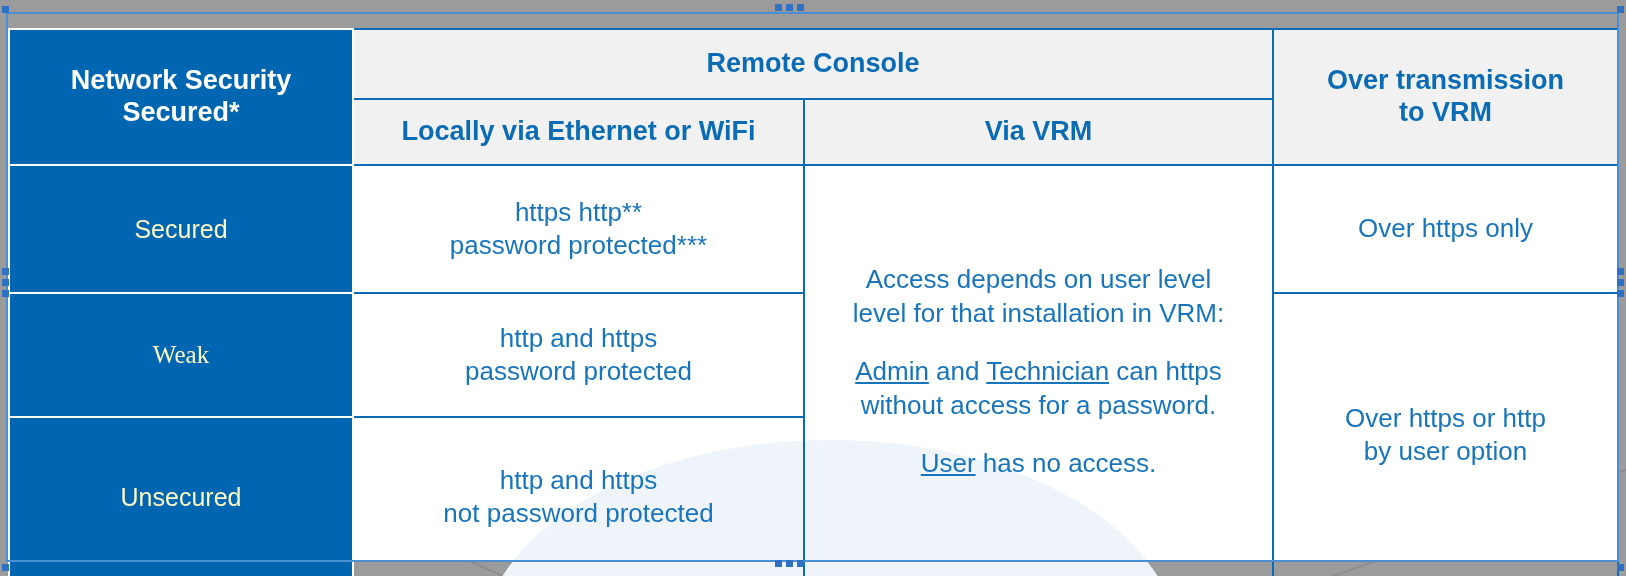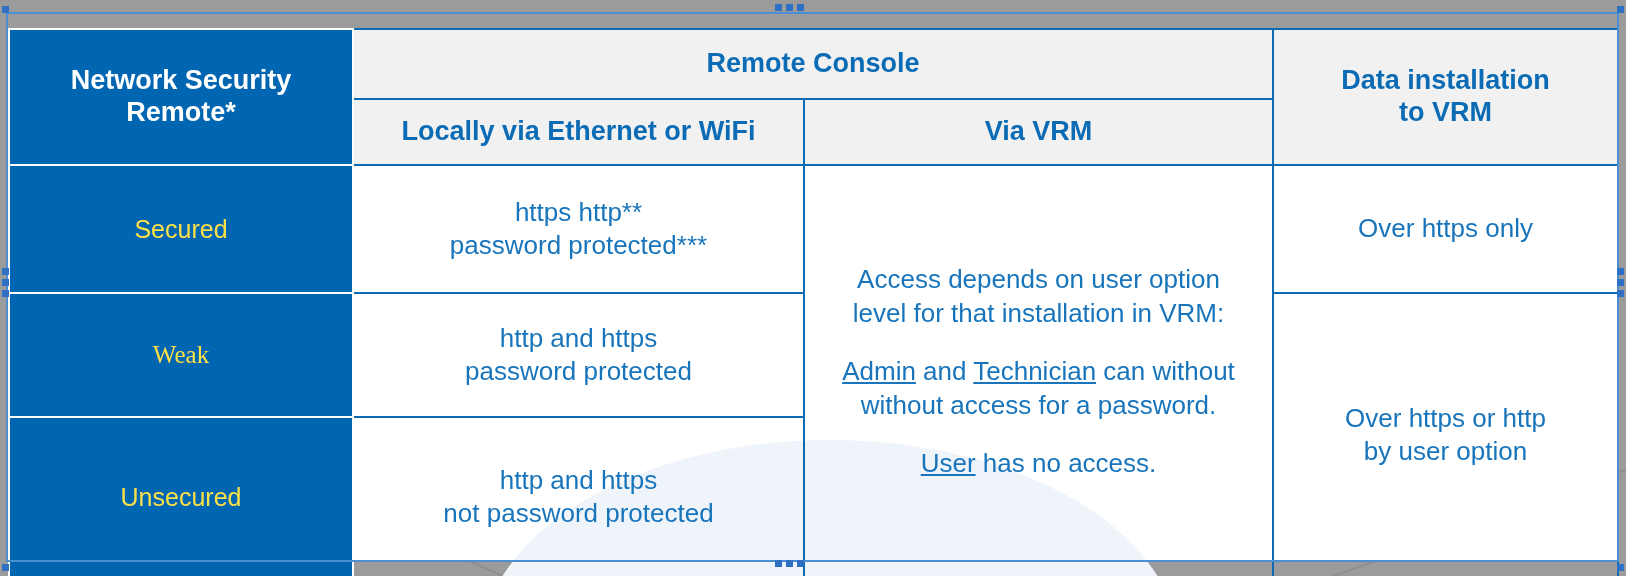--- a/index.html
+++ b/index.html
@@ -86,21 +86,21 @@
   .cell-head-blue {
     background: #0066b2;
     color: #ffffff;
     font-weight: bold;
     font-size: 27px;
     line-height: 1.18;
     border-color: #ffffff !important;
   }
   .cell-rowlabel {
     background: #0066b2;
-    color: #fde047;
+    color: #fef9c3;
     font-weight: normal;
     font-size: 25px;
     border-color: #ffffff !important;
   }
   .cell-head-gray {
     background: #f1f1f1;
     color: #0b6cb5;
     font-weight: bold;
     font-size: 27px;
     line-height: 1.18;
@@ -160,45 +160,45 @@
     <col style="width:344px">
     <col style="width:451px">
     <col style="width:469px">
     <col style="width:345px">
   </colgroup>
   <tbody>
 
     <tr>
       <td class="cell-head-blue" rowspan="2">
         <span>Network Security</span><br>
-        <span>Remote*</span>
+        <span>Secured*</span>
       </td>
       <td class="cell-head-gray" colspan="2" style="height:68px;margin-left:28px;">Remote Console</td>
       <td class="cell-head-gray" rowspan="2">
-        <span>Data installation</span><br>
+        <span>Over transmission</span><br>
         <span>to VRM</span>
       </td>
     </tr>
 
     <tr>
       <td class="cell-head-gray" style="height:64px;">Locally via Ethernet or WiFi</td>
       <td class="cell-head-gray">Via VRM</td>
     </tr>
 
     <tr>
       <td class="cell-rowlabel" style="height:126px;">Secured</td>
       <td class="cell-body">
         <span>https http**</span><br>
         <span>password protected***</span>
       </td>
       <td class="cell-body vrm" rowspan="3">
-        <span>Access depends on user option</span><br>
+        <span>Access depends on user level</span><br>
         <span>level for that installation in VRM:</span>
         <span class="blank-line"></span>
-        <span class="u">Admin</span><span> and </span><span class="u">Technician</span><span> can without</span><br>
+        <span class="u">Admin</span><span> and </span><span class="u">Technician</span><span> can https</span><br>
         <span>without access for a password.</span>
         <span class="blank-line"></span>
         <span class="u">User</span><span> has no access.</span>
       </td>
       <td class="cell-body">Over https only</td>
     </tr>
 
     <tr>
       <td class="cell-rowlabel" style="height:122px;font-family:Liberation Serif, serif;">Weak</td>
       <td class="cell-body">

